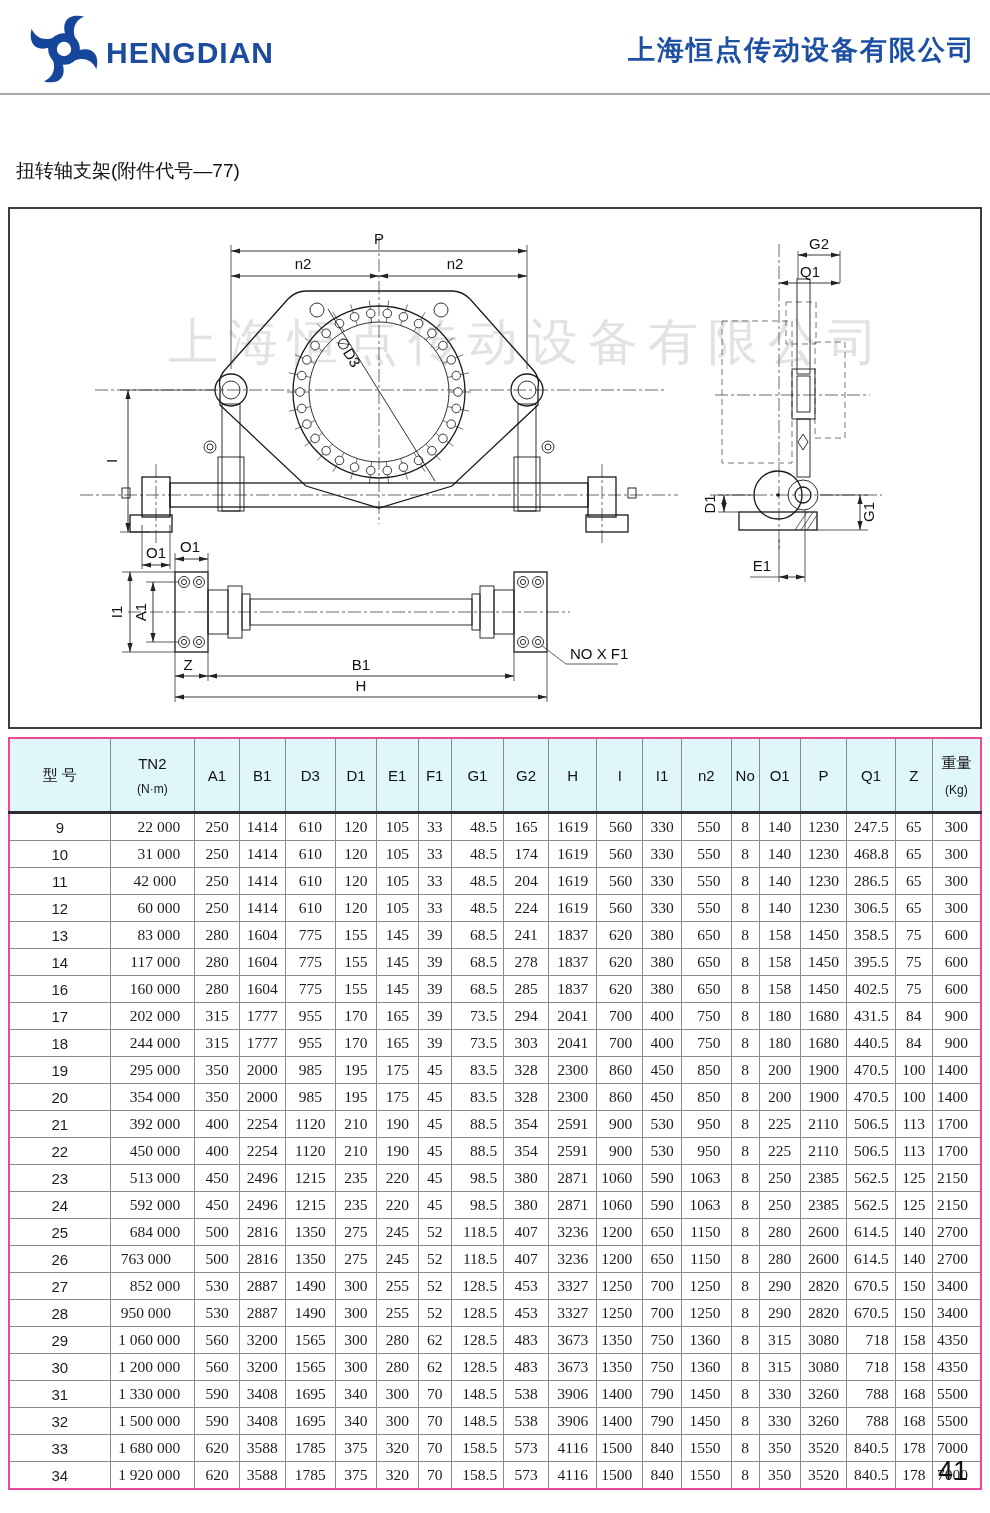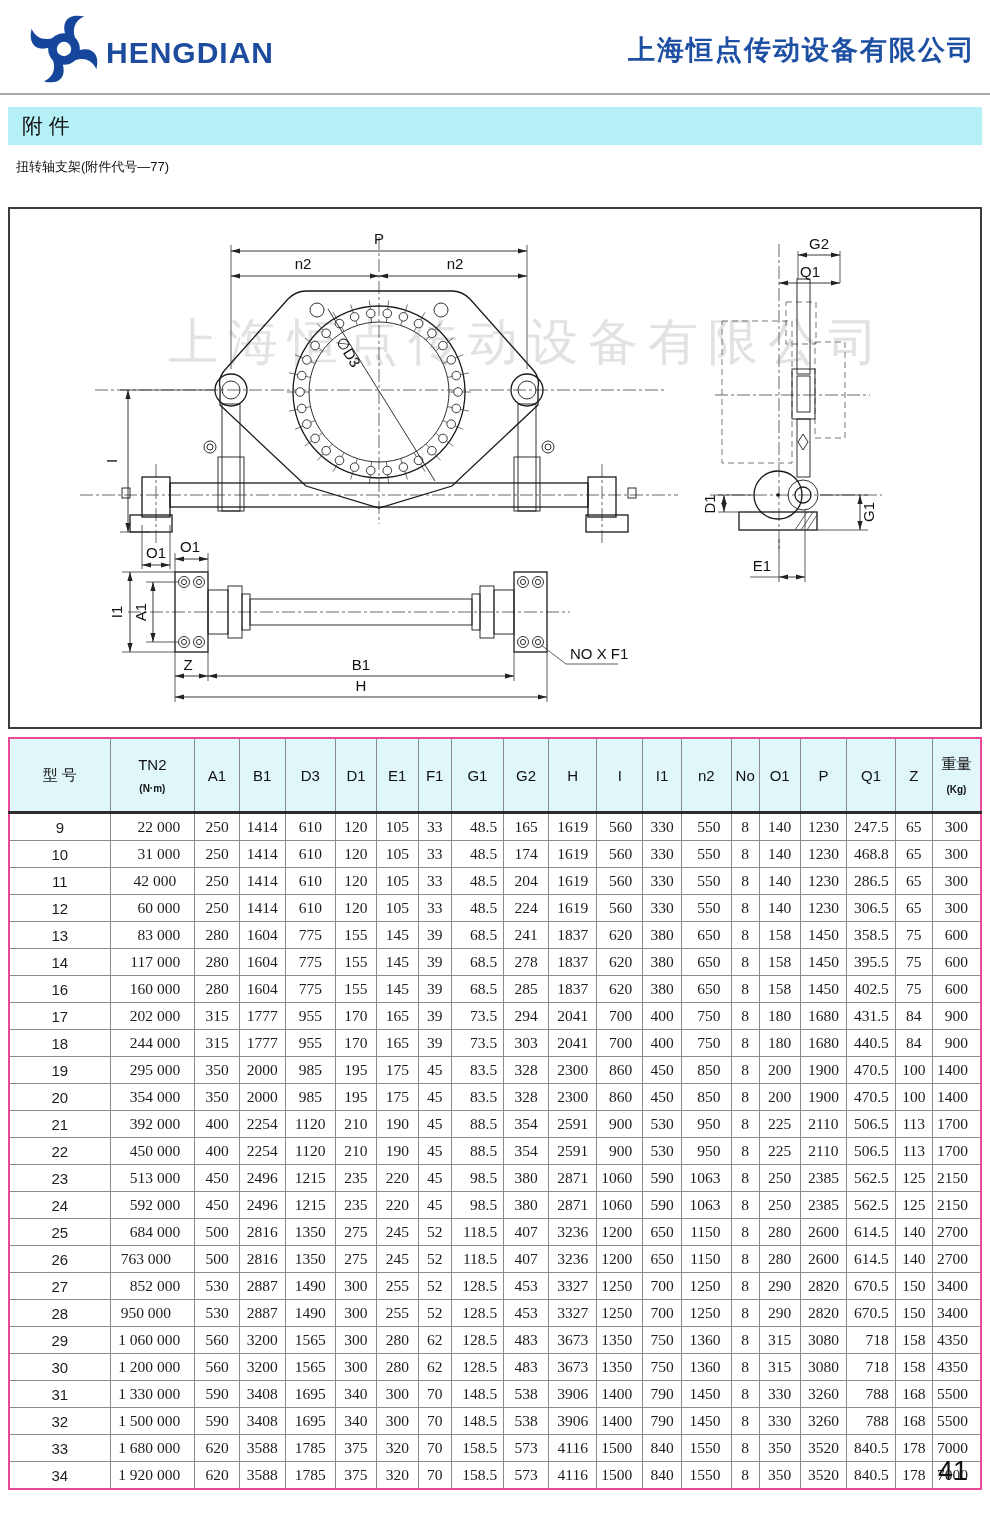--- a/index.html
+++ b/index.html
@@ -8,41 +8,41 @@
   
   #logo{position:absolute;left:28px;top:12px;width:72px;height:74px;}
   #logo-text{position:absolute;left:106px;top:36px;font-size:30px;font-weight:bold;
              color:#1d4c9f;letter-spacing:1px;}
   #company-name{position:absolute;right:14px;top:32px;font-size:27px;font-weight:bold;
                 color:#1d4fa3;letter-spacing:2px;}
   #header-rule{position:absolute;left:0;top:93px;width:990px;height:2px;background:#a9a9a9;}
   
   #section-bar{position:absolute;left:8px;top:107px;width:974px;height:38px;background:#b4f0f5;}
   #section-bar span{display:block;padding-left:14px;line-height:38px;font-size:21px;color:#111;}
-  #subtitle{position:absolute;left:16px;top:158px;font-size:13px;color:#111;}
+  #subtitle{position:absolute;left:16px;top:158px;font-size:19px;color:#111;}
   
   #drawing-box{position:absolute;left:8px;top:207px;width:970px;height:518px;border:2px solid #3c3c3c;
                background:#fff;}
   .out{stroke:#1a1a1a;stroke-width:1.3;fill:none;}
   .thin{stroke:#1a1a1a;stroke-width:0.9;fill:none;}
   .cl{stroke:#444;stroke-width:0.8;stroke-dasharray:13 3 3 3;fill:none;}
   .ph{stroke:#666;stroke-width:0.9;stroke-dasharray:6 4;fill:none;}
   .ext{stroke:#333;stroke-width:0.8;fill:none;}
   .dim{stroke:#222;stroke-width:0.9;fill:none;
        marker-start:url(#arr);marker-end:url(#arr);}
   .lbl{font-family:"Liberation Sans",sans-serif;font-size:15px;fill:#111;}
   .wm{font-family:"Liberation Sans",sans-serif;font-size:50px;fill:#e2e2e2;letter-spacing:10px;}
   .hatch{stroke:#333;stroke-width:0.8;}
   
   #spec-table-wrap{position:absolute;left:8px;top:737px;width:974px;}
   table{width:974px;border-collapse:collapse;table-layout:fixed;border:2px solid #ec4899;}
   th,td{border:1px solid #8a8a8a;overflow:hidden;white-space:nowrap;}
   thead th{background:#e0f7fa;font-family:"Liberation Sans",sans-serif;font-weight:normal;
            font-size:15px;height:70px;border-bottom:3px solid #2e2e2e;color:#111;text-align:center;}
-  thead th .sub{font-size:10px;margin-top:10px;font-weight:bold;}
+  thead th .sub{font-size:12px;margin-top:10px;}
   td{height:24px;font-size:15.5px;text-align:center;color:#1c1c1c;
      font-family:"Liberation Serif",serif;}
   td.c0{font-family:"Liberation Sans",sans-serif;font-size:15px;}
   
   #page-number{position:absolute;right:22px;top:1456px;font-size:27px;color:#111;
                font-family:"Liberation Sans",sans-serif;}
 </style>
 </head>
 <body>
 
@@ -57,23 +57,20 @@
         <path transform="rotate(180 50 50)" d="M52 30 C 46 10, 58 0, 78 5 C 64 11, 61 24, 66 36 C 60 31, 55 29, 52 30 Z"></path>
         <path transform="rotate(270 50 50)" d="M52 30 C 46 10, 58 0, 78 5 C 64 11, 61 24, 66 36 C 60 31, 55 29, 52 30 Z"></path>
       </g>
     </g>
     <circle cx="50" cy="50" r="10" fill="#ffffff"></circle>
   </svg>
   <div id="logo-text">HENGDIAN</div>
   <div id="company-name">上海恒点传动设备有限公司</div>
   <div id="header-rule"></div>
 
-  <div id="section-bar">
-    <span>附 件</span>
-  </div>
   <div id="subtitle">扭转轴支架(附件代号—77)</div>
 
   <div id="drawing-box">
     <svg width="966" height="514" viewBox="0 0 966 514">
       <defs>
         <marker id="arr" markerWidth="11" markerHeight="8" refX="9" refY="3" orient="auto-start-reverse" markerUnits="userSpaceOnUse">
           <path d="M0,0.4 L9,3 L0,5.6 Z" fill="#222"></path>
         </marker>
       </defs>
 

